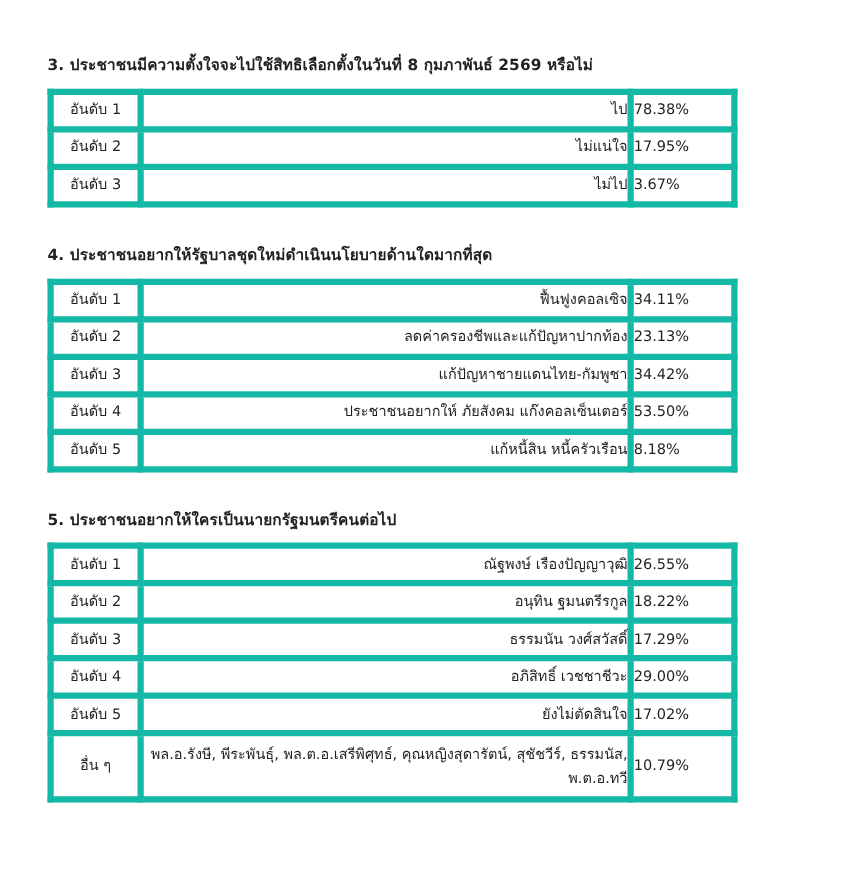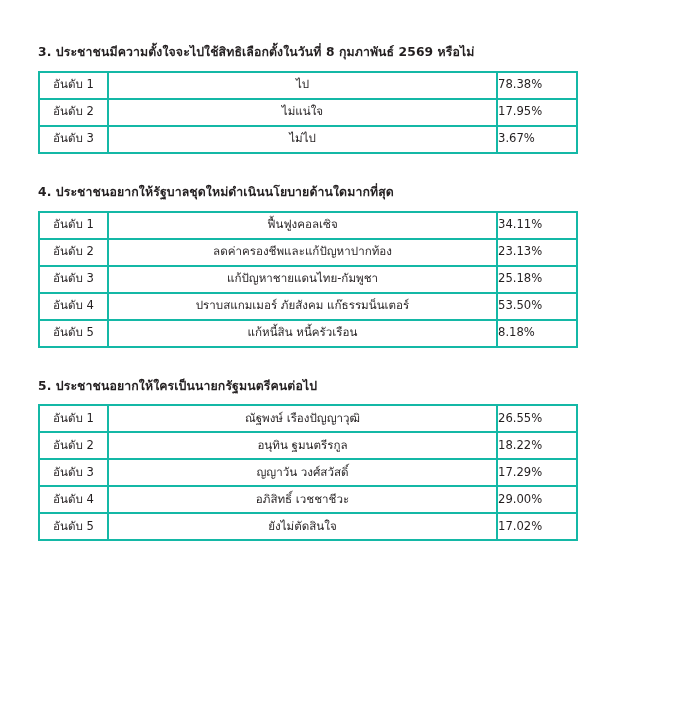--- a/index.html
+++ b/index.html
@@ -39,34 +39,34 @@
     white-space: nowrap;
   }
   table.results {
     border-collapse: collapse;
     width: 532px;
     table-layout: fixed;
     font-size: 11.6px;
     color: #231f20;
   }
   table.results td {
-    border: 2px solid #14b8a6;
+    border: 5px solid #14b8a6;
     padding: 3px 0;
     line-height: 1.55;
     vertical-align: middle;
     height: 19px;
   }
   td.rank {
     width: 67px;
     text-align: center;
     padding: 3px 2px;
   }
   td.label {
     width: 387px;
-    text-align: center;
+    text-align: right;
     padding-left: 7px;
     padding-right: 6px;
   }
   td.pct {
     width: 78px;
     text-align: left;
     padding: 3px 2px;
   }
   td.label.multiline {
     line-height: 1.62;
@@ -117,25 +117,25 @@
               <td class="pct">34.11%</td>
             </tr>
             <tr>
               <td class="rank">อันดับ 2</td>
               <td class="label nowrap-cell">ลดค่าครองชีพและแก้ปัญหาปากท้อง</td>
               <td class="pct">23.13%</td>
             </tr>
             <tr>
               <td class="rank">อันดับ 3</td>
               <td class="label nowrap-cell">แก้ปัญหาชายแดนไทย-กัมพูชา</td>
-              <td class="pct">25.18%</td>
+              <td class="pct">34.42%</td>
             </tr>
             <tr>
               <td class="rank">อันดับ 4</td>
-              <td class="label nowrap-cell">ปราบสแกมเมอร์ ภัยสังคม แก๊ธรรมน็นเตอร์</td>
+              <td class="label nowrap-cell">ประชาชนอยากให์ ภัยสังคม แก๊งคอลเซ็นเตอร์</td>
               <td class="pct">53.50%</td>
             </tr>
             <tr>
               <td class="rank">อันดับ 5</td>
               <td class="label nowrap-cell">แก้หนี้สิน หนี้ครัวเรือน</td>
               <td class="pct">8.18%</td>
             </tr>
           </tbody>
         </table>
       </div>
@@ -148,30 +148,35 @@
               <td class="label nowrap-cell">ณัฐพงษ์ เรืองปัญญาวุฒิ</td>
               <td class="pct">26.55%</td>
             </tr>
             <tr>
               <td class="rank">อันดับ 2</td>
               <td class="label nowrap-cell">อนุทิน ฐมนตรีรกูล</td>
               <td class="pct">18.22%</td>
             </tr>
             <tr>
               <td class="rank">อันดับ 3</td>
-              <td class="label nowrap-cell">ญญาวัน วงศ์สวัสดิ์</td>
+              <td class="label nowrap-cell">ธรรมนัน วงศ์สวัสดิ์</td>
               <td class="pct">17.29%</td>
             </tr>
             <tr>
               <td class="rank">อันดับ 4</td>
               <td class="label nowrap-cell">อภิสิทธิ์ เวชชาชีวะ</td>
               <td class="pct">29.00%</td>
             </tr>
             <tr>
               <td class="rank">อันดับ 5</td>
               <td class="label nowrap-cell">ยังไม่ตัดสินใจ</td>
               <td class="pct">17.02%</td>
             </tr>
+            <tr>
+              <td class="rank">อื่น ๆ</td>
+              <td class="label multiline wrap-cell">พล.อ.รังษี, พีระพันธุ์, พล.ต.อ.เสรีพิศุทธ์, คุณหญิงสุดารัตน์, สุชัชวีร์, ธรรมนัส, พ.ต.อ.ทวี</td>
+              <td class="pct">10.79%</td>
+            </tr>
           </tbody>
         </table>
       </div>
     </div>
 </div>
 
 </body></html>

